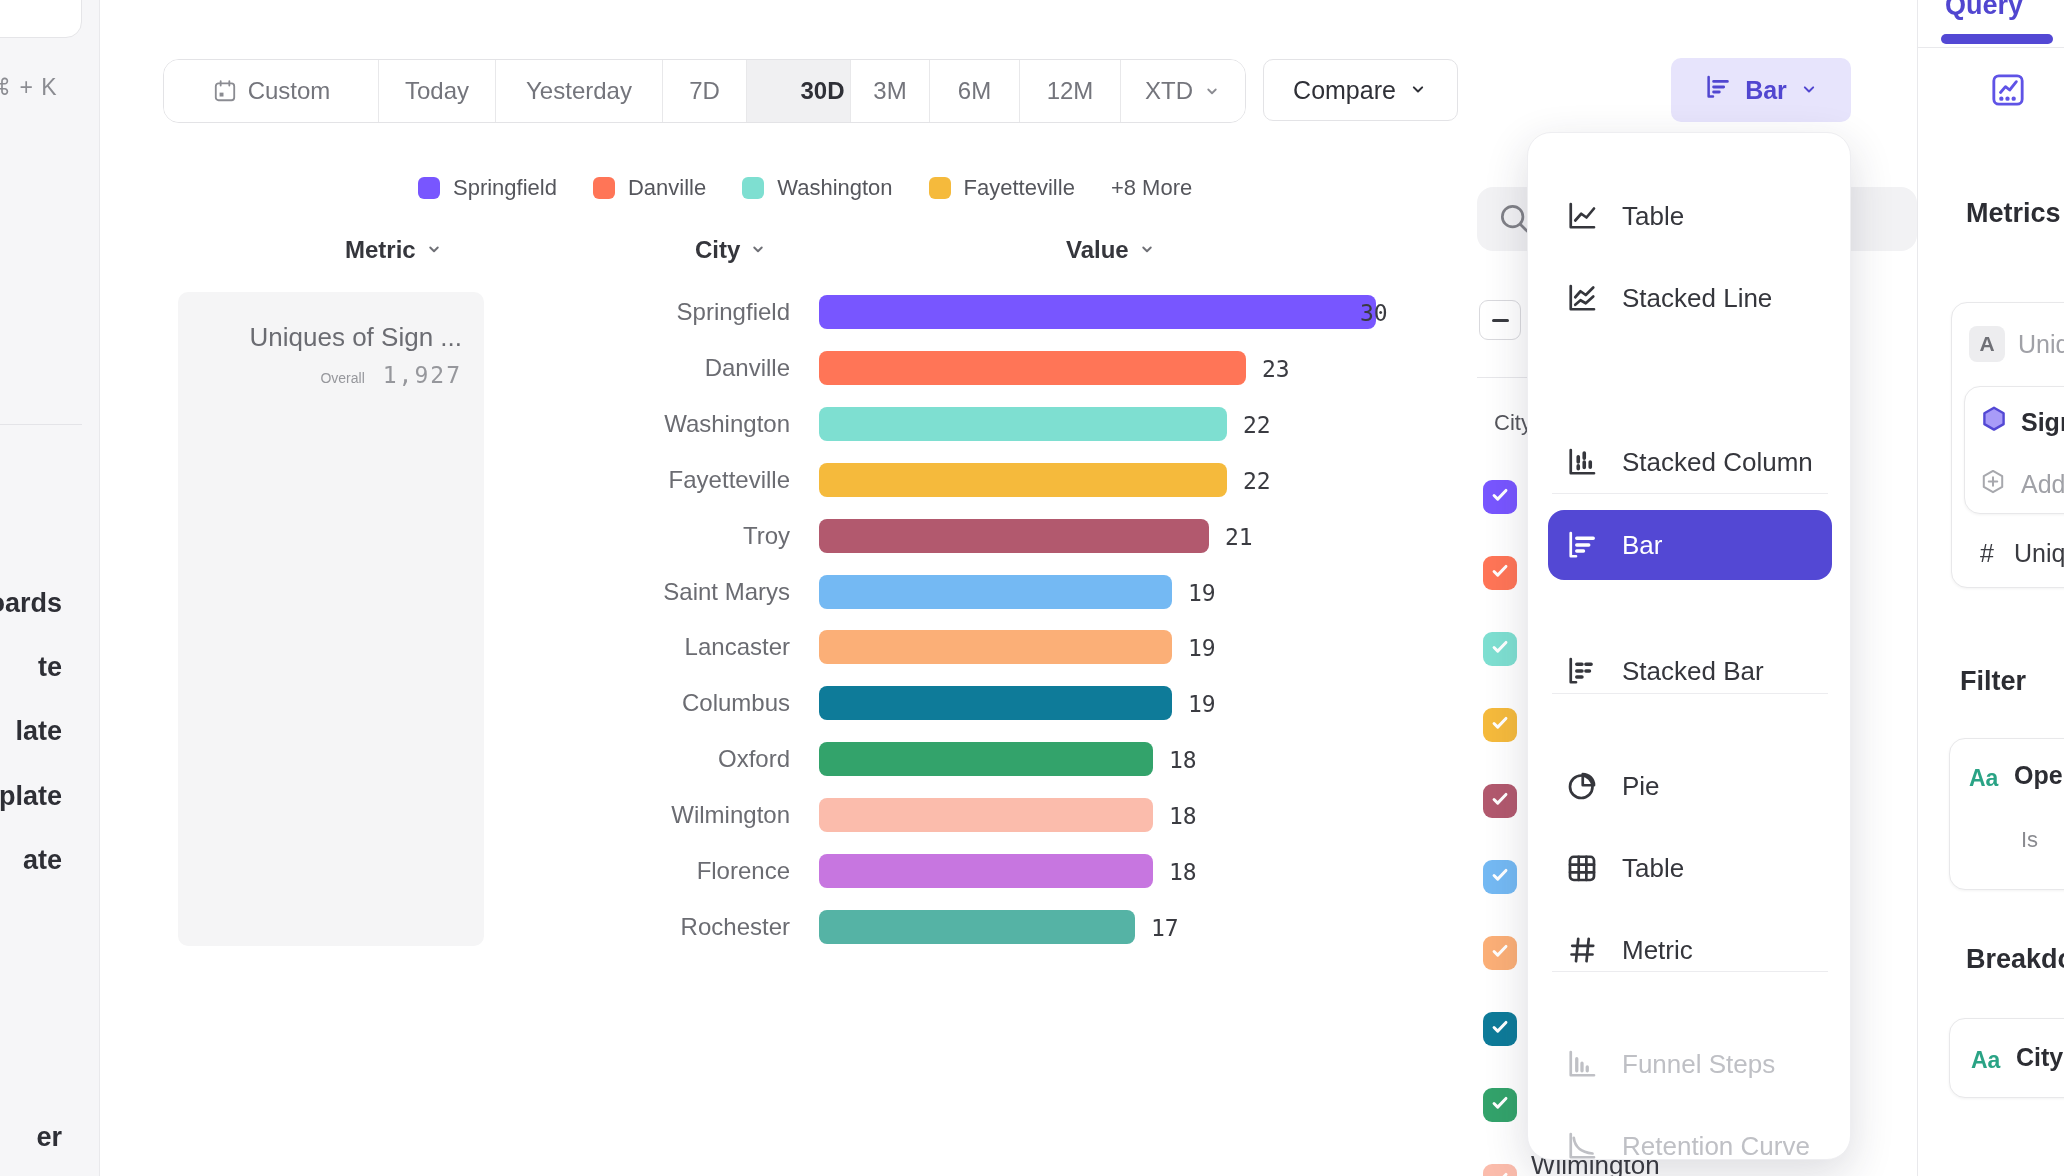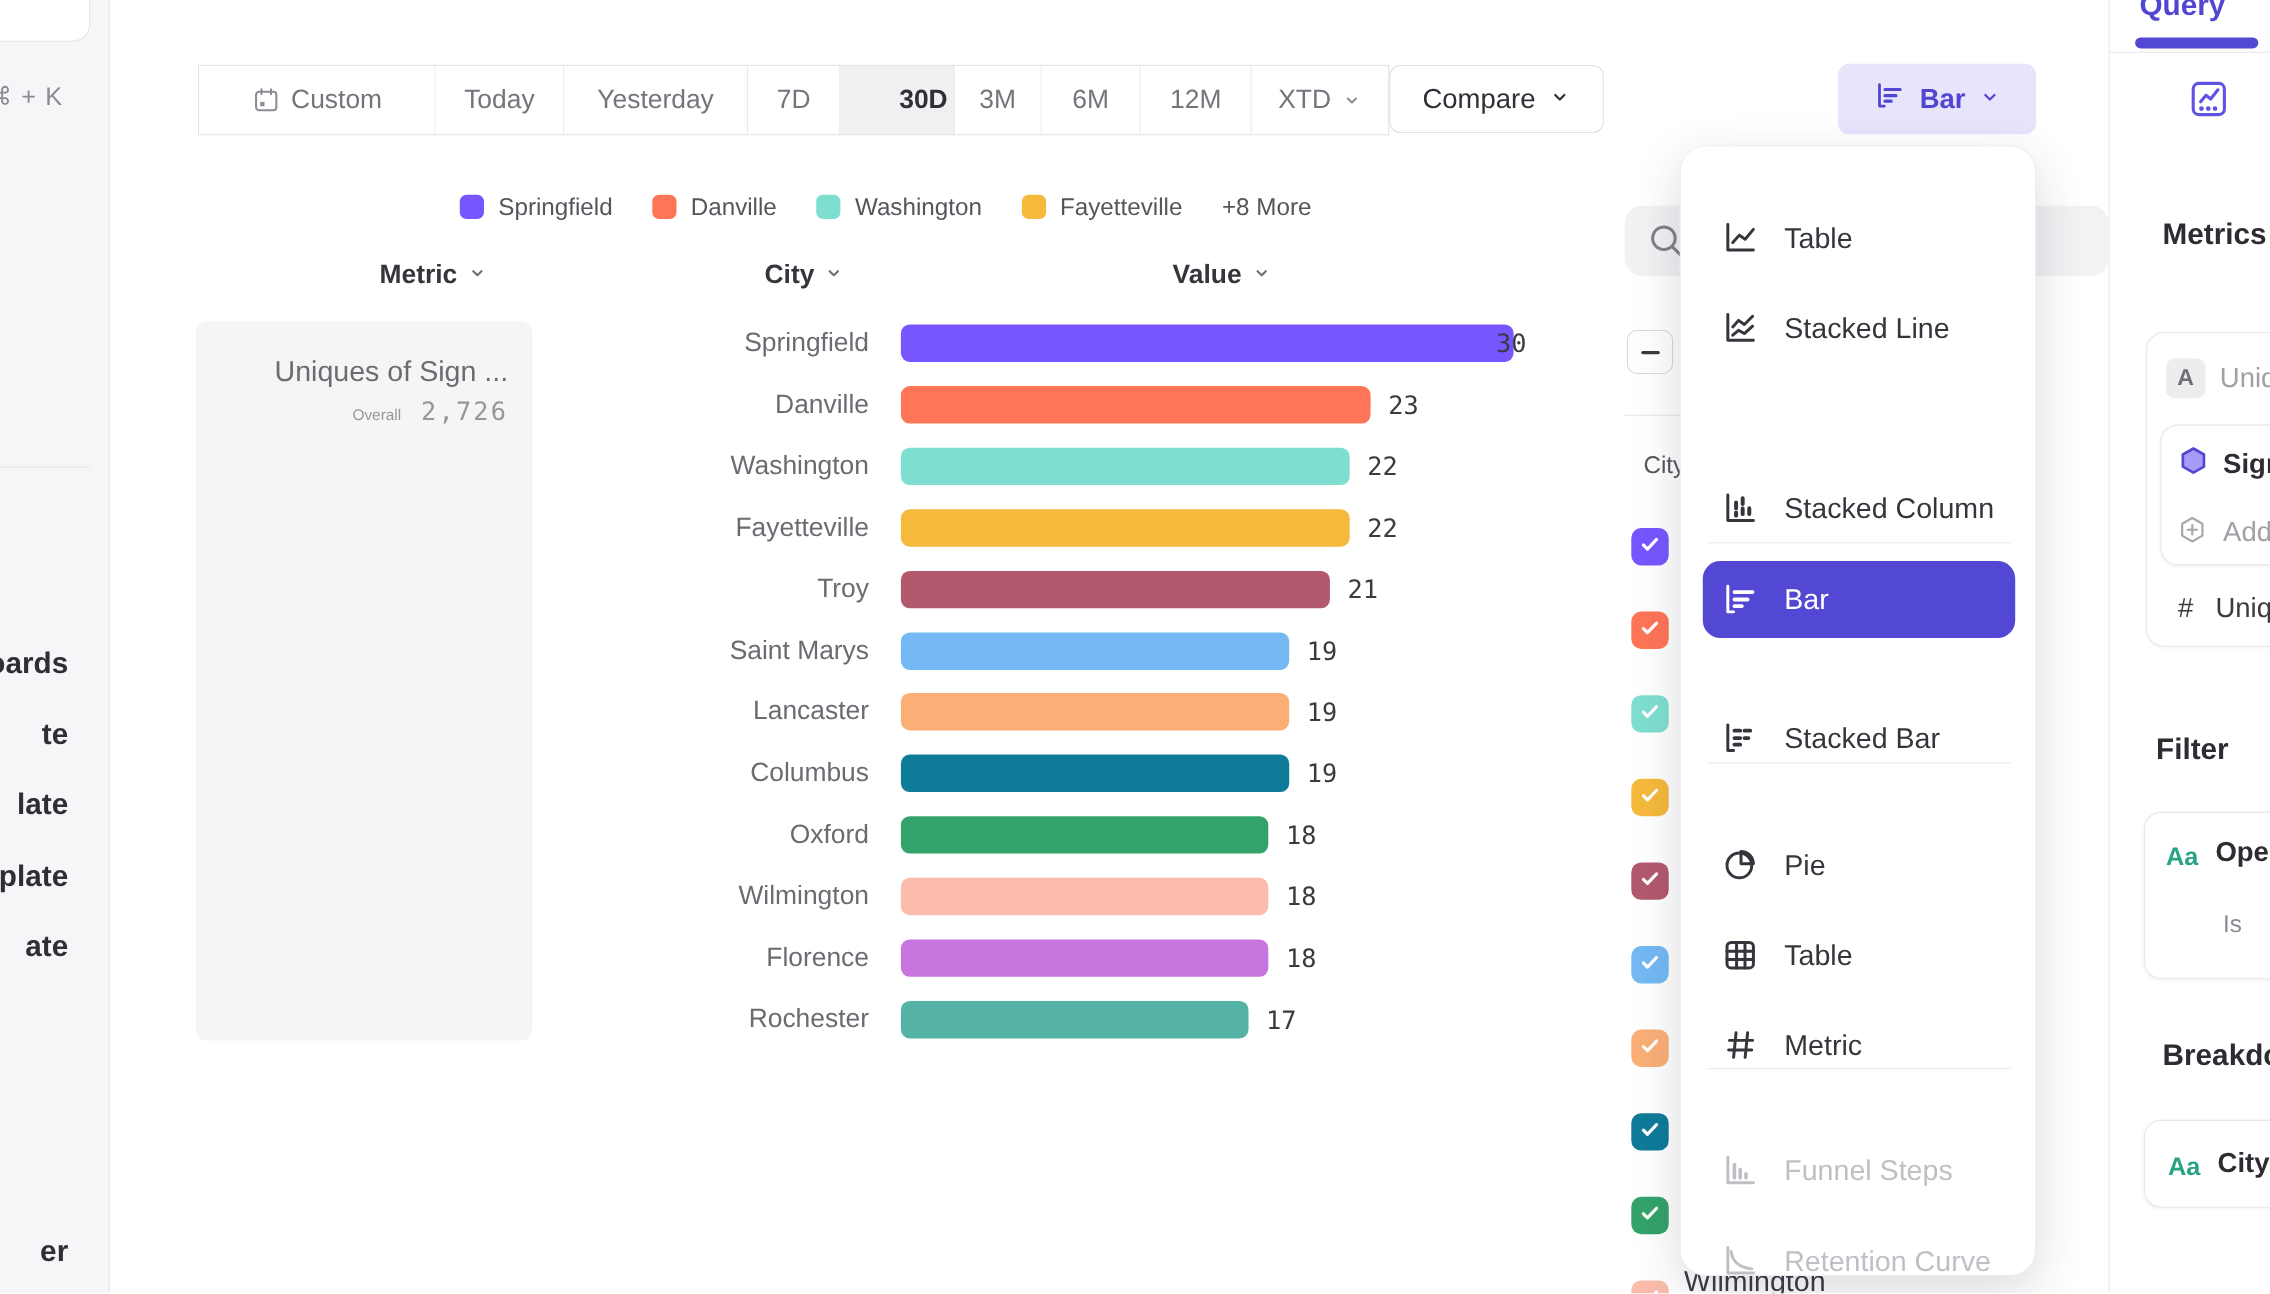--- a/index.html
+++ b/index.html
@@ -12,22 +12,22 @@
   
   .sidebar { left:0; top:0; width:100px; height:1176px; background:#f6f6f8; border-right:1px solid #e9e9ec; }
   .sidebar-topcard { position:absolute; left:-30px; top:-24px; width:112px; height:62px; background:#fff;
     border:1px solid #e5e5e8; border-radius:16px; }
   .shortcut { position:absolute; left:-12px; top:74px; width:78px; font-size:23px; color:#8b8c92; letter-spacing:1px; white-space:nowrap; }
   .side-div { position:absolute; left:0; top:424px; width:82px; height:1px; background:#e4e4e8; }
   .side-item { position:absolute; left:-140px; width:202px; text-align:right; font-size:27px; font-weight:700;
     color:#2e2f36; white-space:nowrap; }
 
   
-  .seg { left:180px; top:59px; height:64px; display:flex; background:#fff; border:1px solid #e3e3e6;
-    border-radius:0; overflow:hidden; }
+  .seg { left:163px; top:59px; height:64px; display:flex; background:#fff; border:1px solid #e3e3e6;
+    border-radius:16px; overflow:hidden; }
   .seg-btn { display:flex; align-items:center; justify-content:center; gap:10px; font-size:24px; color:#74757c;
     border-right:1px solid #e8e8ea; cursor:pointer; background:#fff; }
   .seg-btn:last-child { border-right:none; }
   .seg-btn.active { background:#f0f0f2; color:#2f3037; font-weight:700;padding-left:48px; }
   .btn { display:flex; align-items:center; justify-content:center; gap:12px; border-radius:10px; cursor:pointer; }
   .compare-btn { left:1263px; top:59px; width:195px; height:62px; background:#fff; border:1px solid #e3e3e6;
     font-size:25px; color:#2f3037; font-weight:500; }
   .charttype-btn { left:1671px; top:58px; width:180px; height:64px; background:#e7e4fc; color:#5146d0;
     font-size:25px; font-weight:700; }
 
@@ -206,21 +206,21 @@
     <span>Value</span>
       <span class="chev-sm"><svg width="18" height="18" viewBox="0 0 24 24" fill="none" stroke="currentColor" stroke-width="2.6" stroke-linecap="round" stroke-linejoin="round">
           <path d="M7 10l5 5 5-5"></path>
         </svg></span>
   </div>
 
   <div class="metric-card abs">
     <div class="metric-title">Uniques of Sign ...</div>
     <div class="metric-overall">
       <span class="lab">Overall</span>
-      <span class="val mono">2,726</span>
+      <span class="val mono">1,927</span>
     </div>
   </div>
 
   <div id="rows">
       <div>
         <div class="row-label" style="top:295px">Springfield</div>
         <div class="bar" style="top:295px; width:557px; background:#7856FF"></div>
         <div class="bar-value mono" style="top:295px; left:1360px">30</div>
       </div>
       <div>

